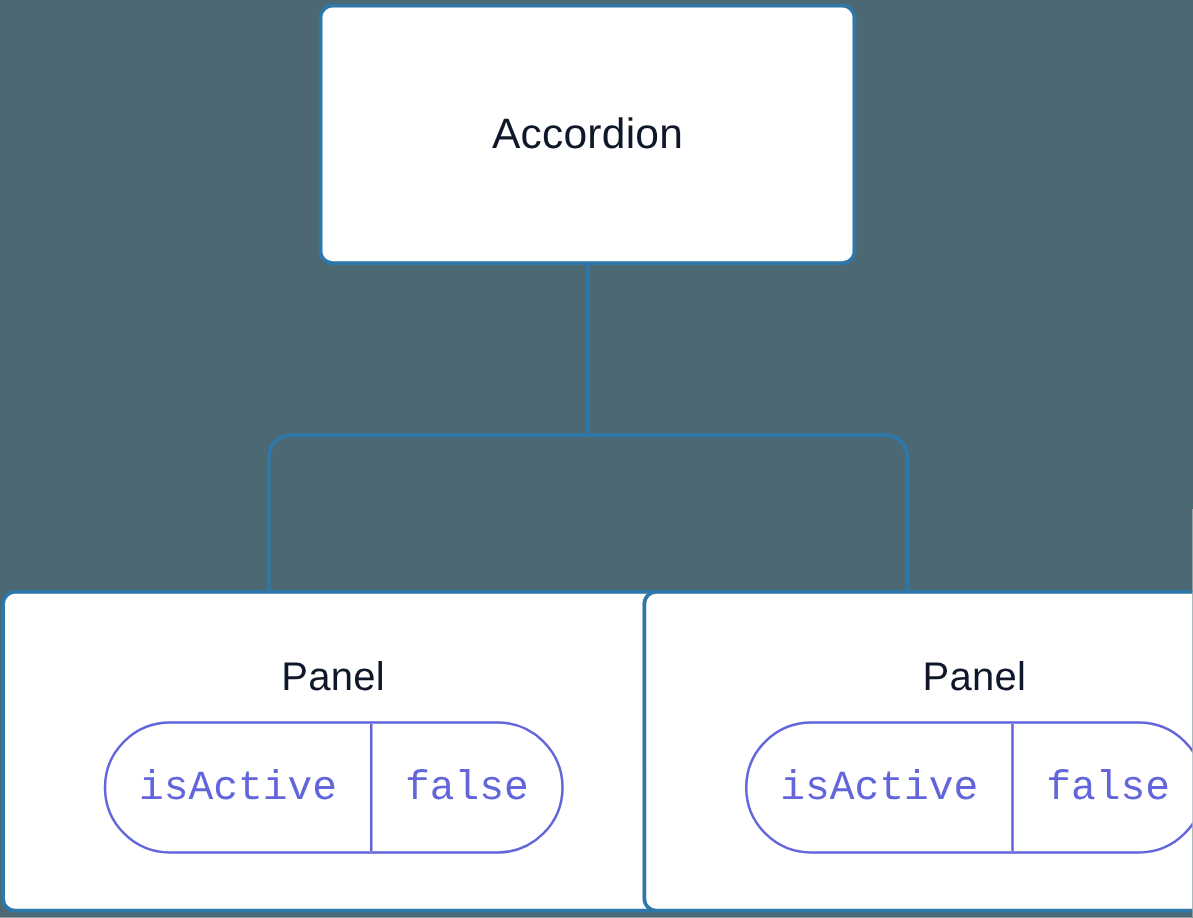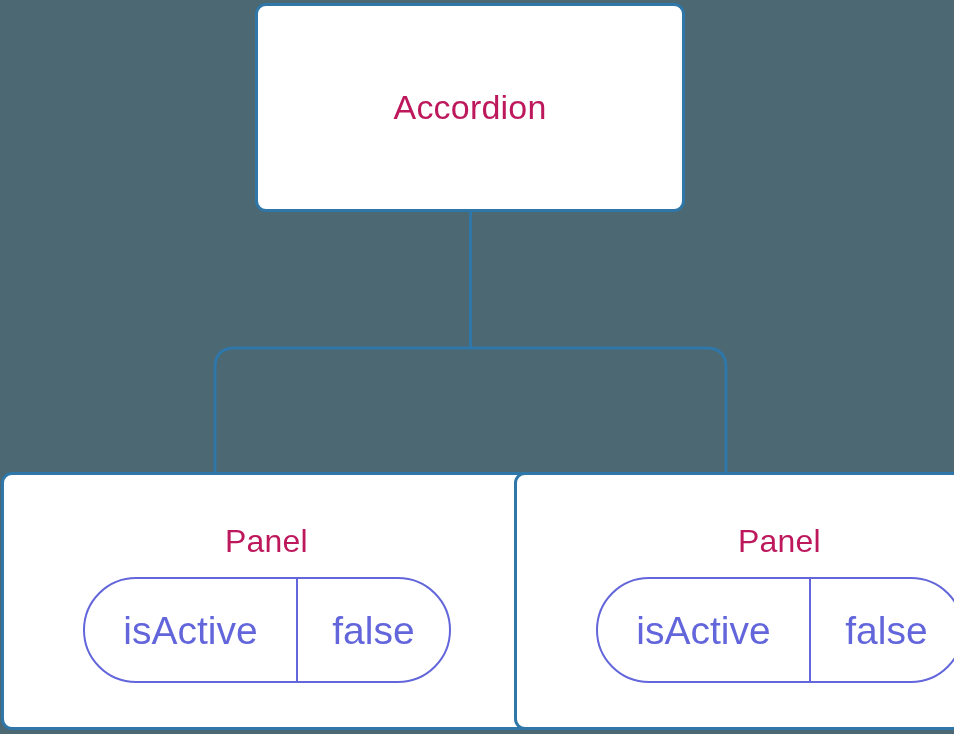--- a/index.html
+++ b/index.html
@@ -45,21 +45,21 @@
 
   .node-root {
     left: 255px;
     top: 3px;
     width: 430px;
     height: 209px;
     justify-content: center;
   }
 
   .node-title {
-    color: #be185d;
+    color: #0f172a;
     font-size: 34px;
     line-height: 1.1;
     letter-spacing: 0.2px;
     white-space: nowrap;
     text-align: right;
   }
 
   .node-child {
     width: 531px;
     height: 258px;
@@ -88,23 +88,24 @@
     background: #ffffff;
     overflow: hidden;
   }
 
   .pill-key,
   .pill-val {
     display: flex;
     align-items: center;
     justify-content: center;
     color: #6366db;
-    font-size: 39px;
+    font-size: 33px;
     line-height: 1;
     white-space: nowrap;
+    font-family: Liberation Mono, monospace;
   }
 
   .pill-key {
     flex: 0 0 58.2%;
     border-right: 2px solid #6366db;
   }
 
   .pill-val {
     flex: 1 1 auto;
   }

